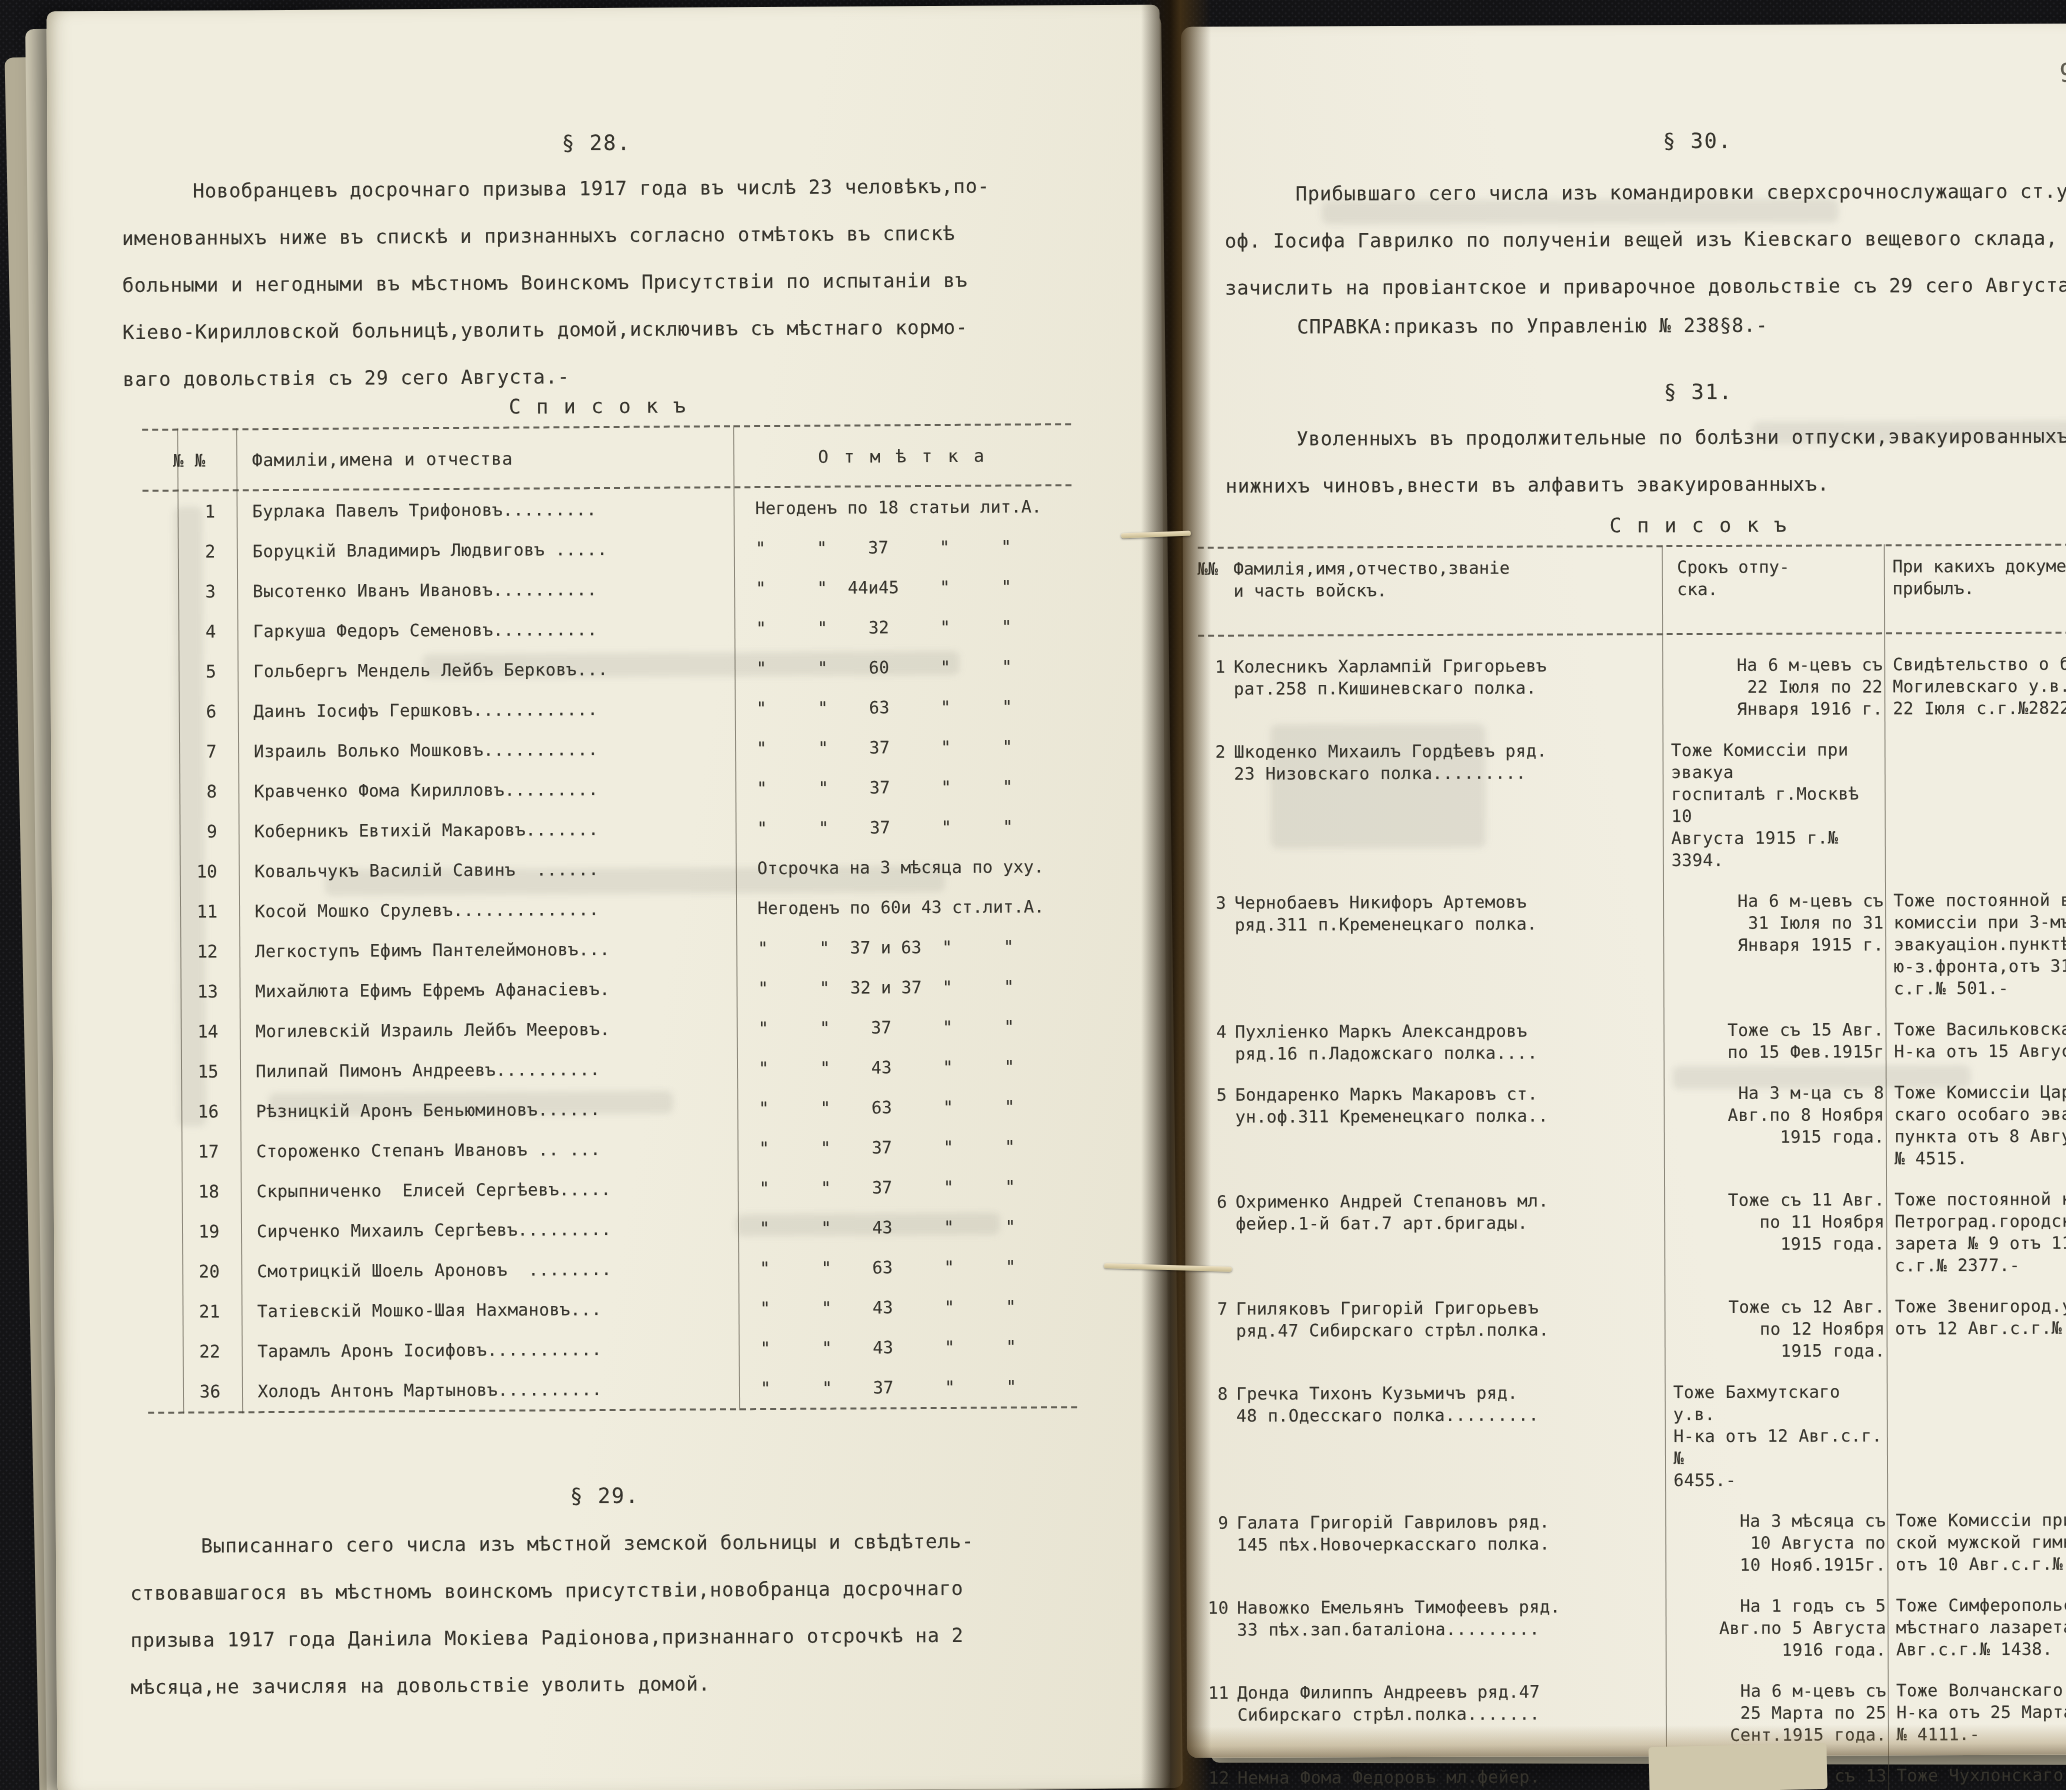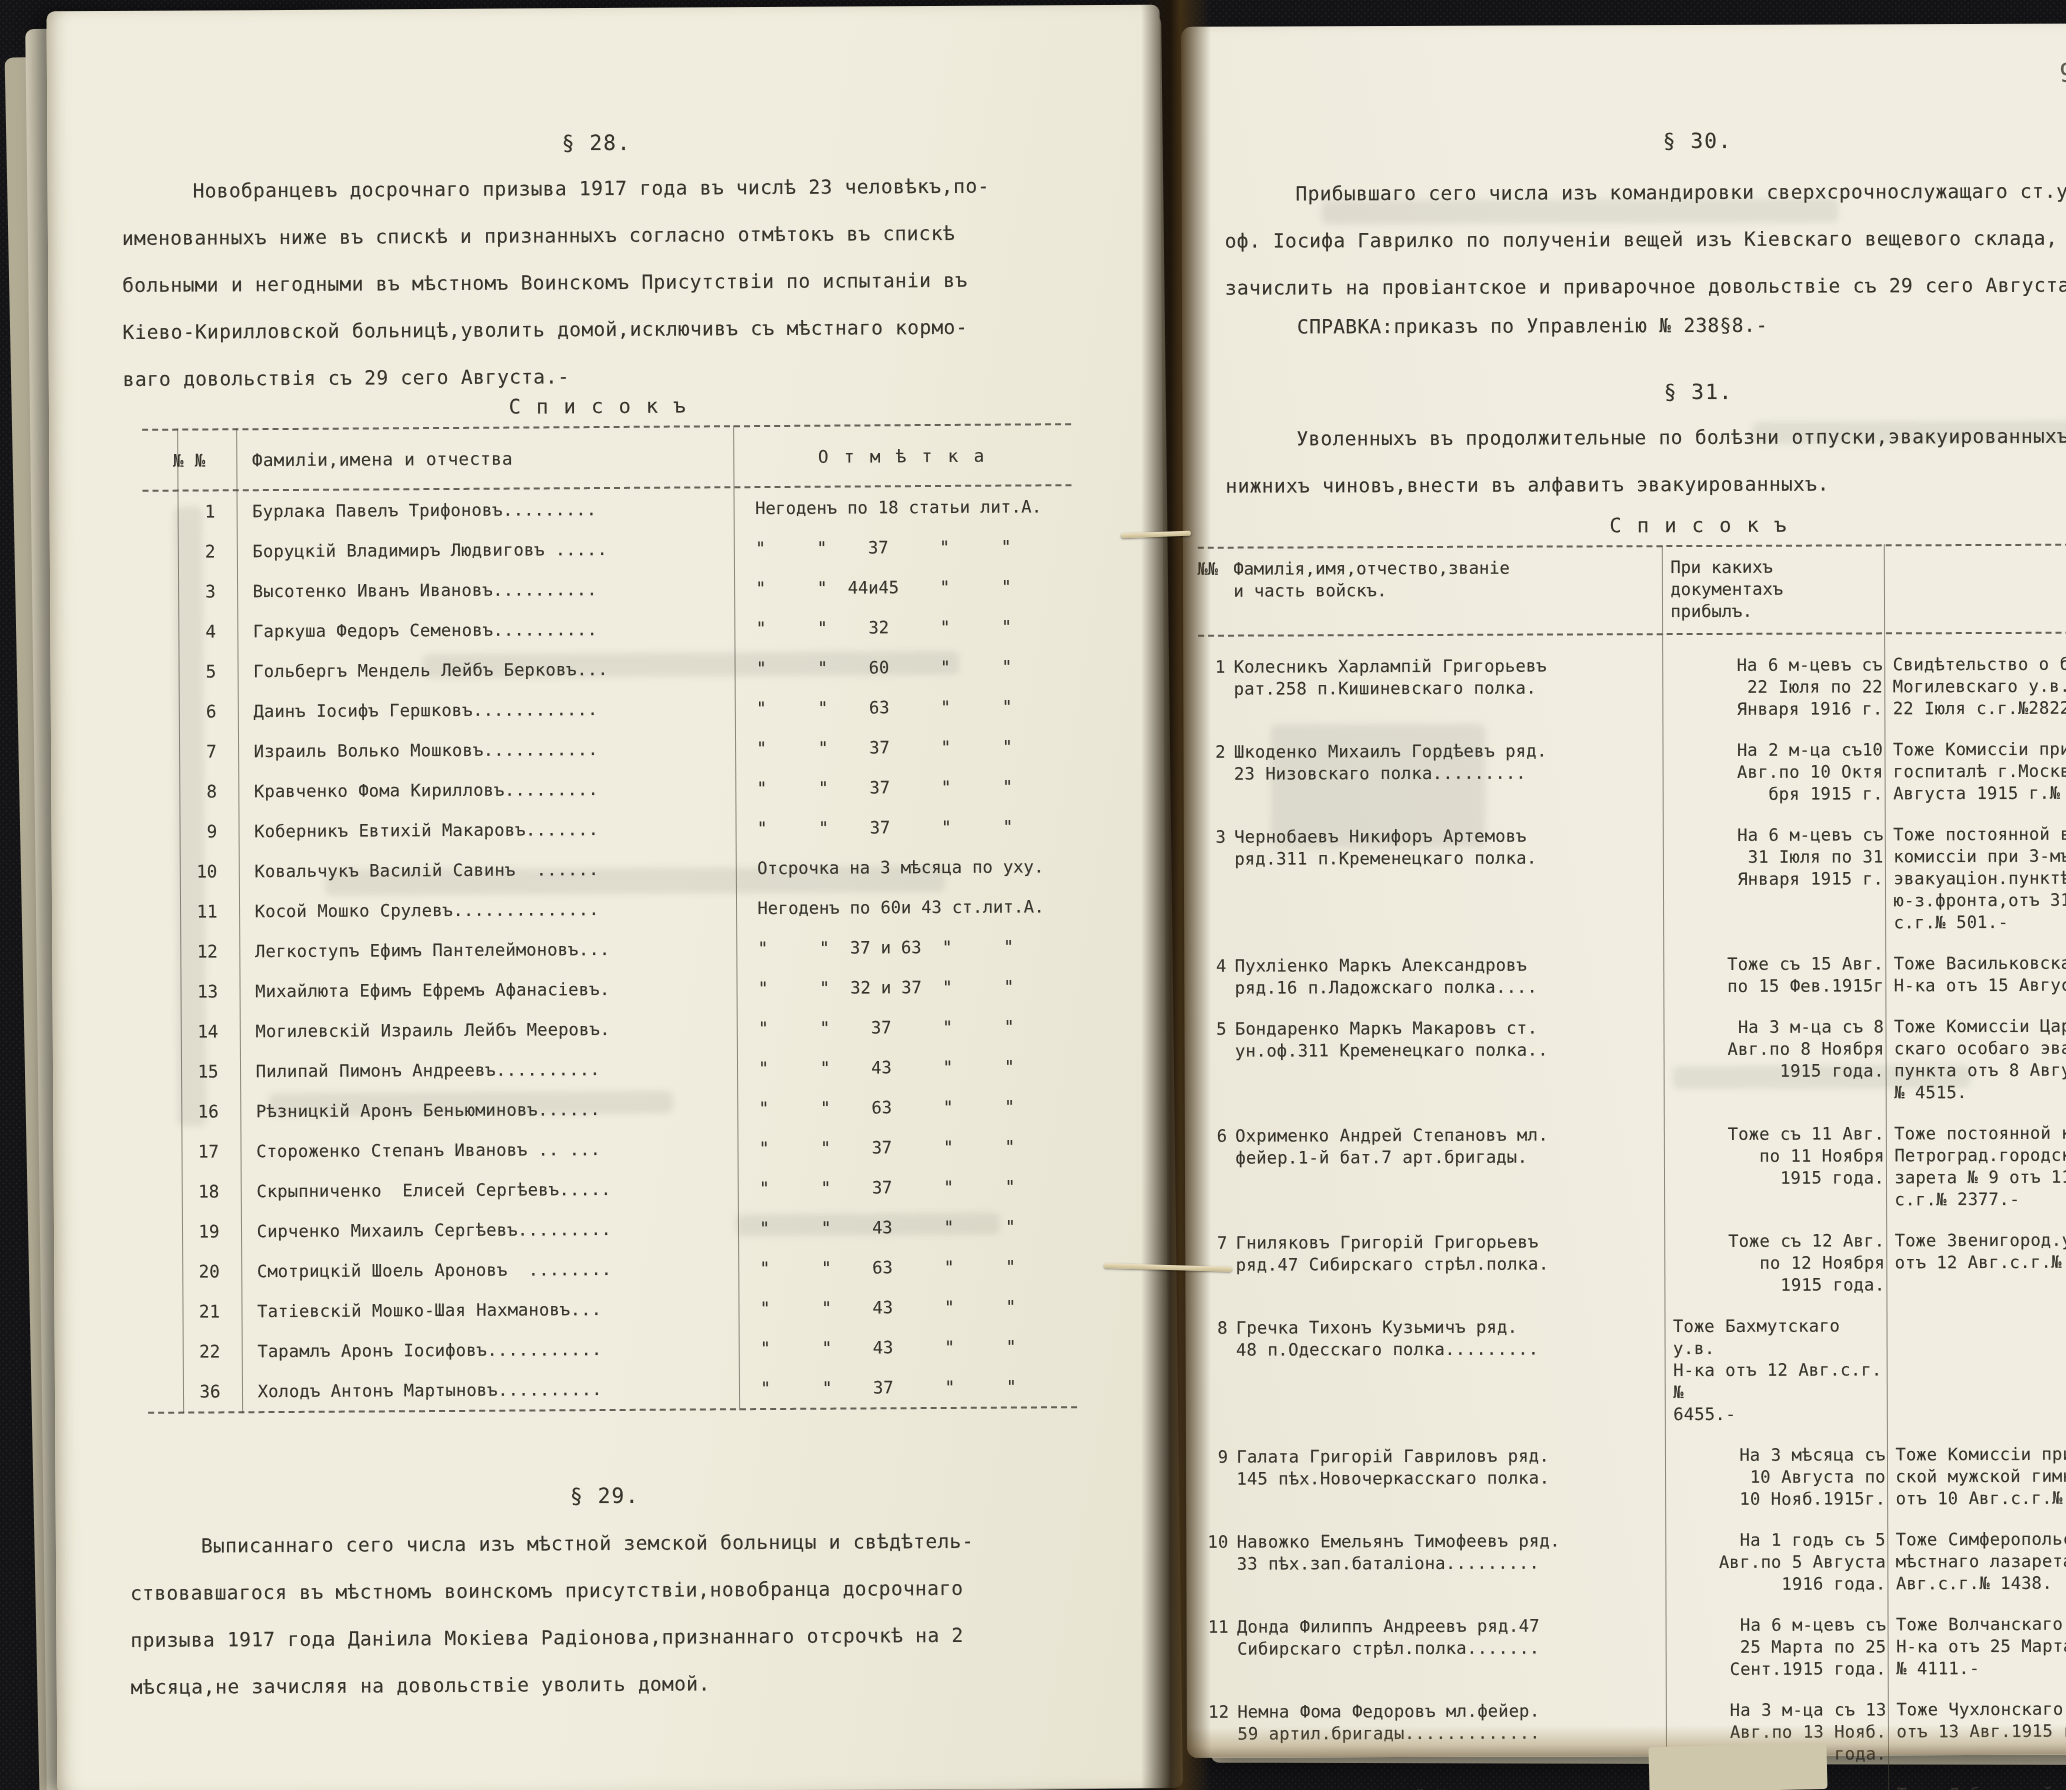--- a/index.html
+++ b/index.html
@@ -281,20 +281,22 @@
   <div class="abs typ para" style="left:43px;top:389px;width:975px;">Уволенныхъ въ продолжительные по болѣзни отпуски,эвакуированныхъ
 нижнихъ чиновъ,внести въ алфавитъ эвакуированныхъ.</div>
   <div class="abs typ list-title" style="left:41px;top:488px;width:950px;">С п и с о к ъ</div>
 
   <div id="rtable">
     <div class="dash"></div>
     <div class="hdr-grid">
       <div class="hcell typ">№№</div>
       <div class="hcell typ">Фамилія,имя,отчество,званіе
 и часть войскъ.</div>
+      <div class="hcell hterm typ">Срокъ отпу-
+ска.</div>
       <div class="hcell hdocs typ">При какихъ документахъ
 прибылъ.</div>
     </div>
     <div class="dash"></div>
     <div id="rrows">
   <div class="rrow">
     <div class="cell num typ">1</div>
     <div class="cell name typ">Колесникъ Харлампій Григорьевъ
 рат.258 п.Кишиневскаго полка.</div>
     <div class="cell term typ">На 6 м-цевъ съ
@@ -302,23 +304,20 @@
 Января 1916 г.</div>
     <div class="cell docs typ">Свидѣтельство о болѣзни
 Могилевскаго у.в.Н-ка
 22 Іюля с.г.№28220.</div>
   </div>
 
   <div class="rrow">
     <div class="cell num typ">2</div>
     <div class="cell name typ">Шкоденко Михаилъ Гордѣевъ ряд.
 23 Низовскаго полка.........</div>
-    <div class="cell term typ">На 2 м-ца съ10
-Авг.по 10 Октя
-бря 1915 г.</div>
     <div class="cell docs typ">Тоже Комиссіи при эвакуа
 госпиталѣ г.Москвѣ 10
 Августа 1915 г.№ 3394.</div>
   </div>
 
   <div class="rrow">
     <div class="cell num typ">3</div>
     <div class="cell name typ">Чернобаевъ Никифоръ Артемовъ
 ряд.311 п.Кременецкаго полка.</div>
     <div class="cell term typ">На 6 м-цевъ съ

